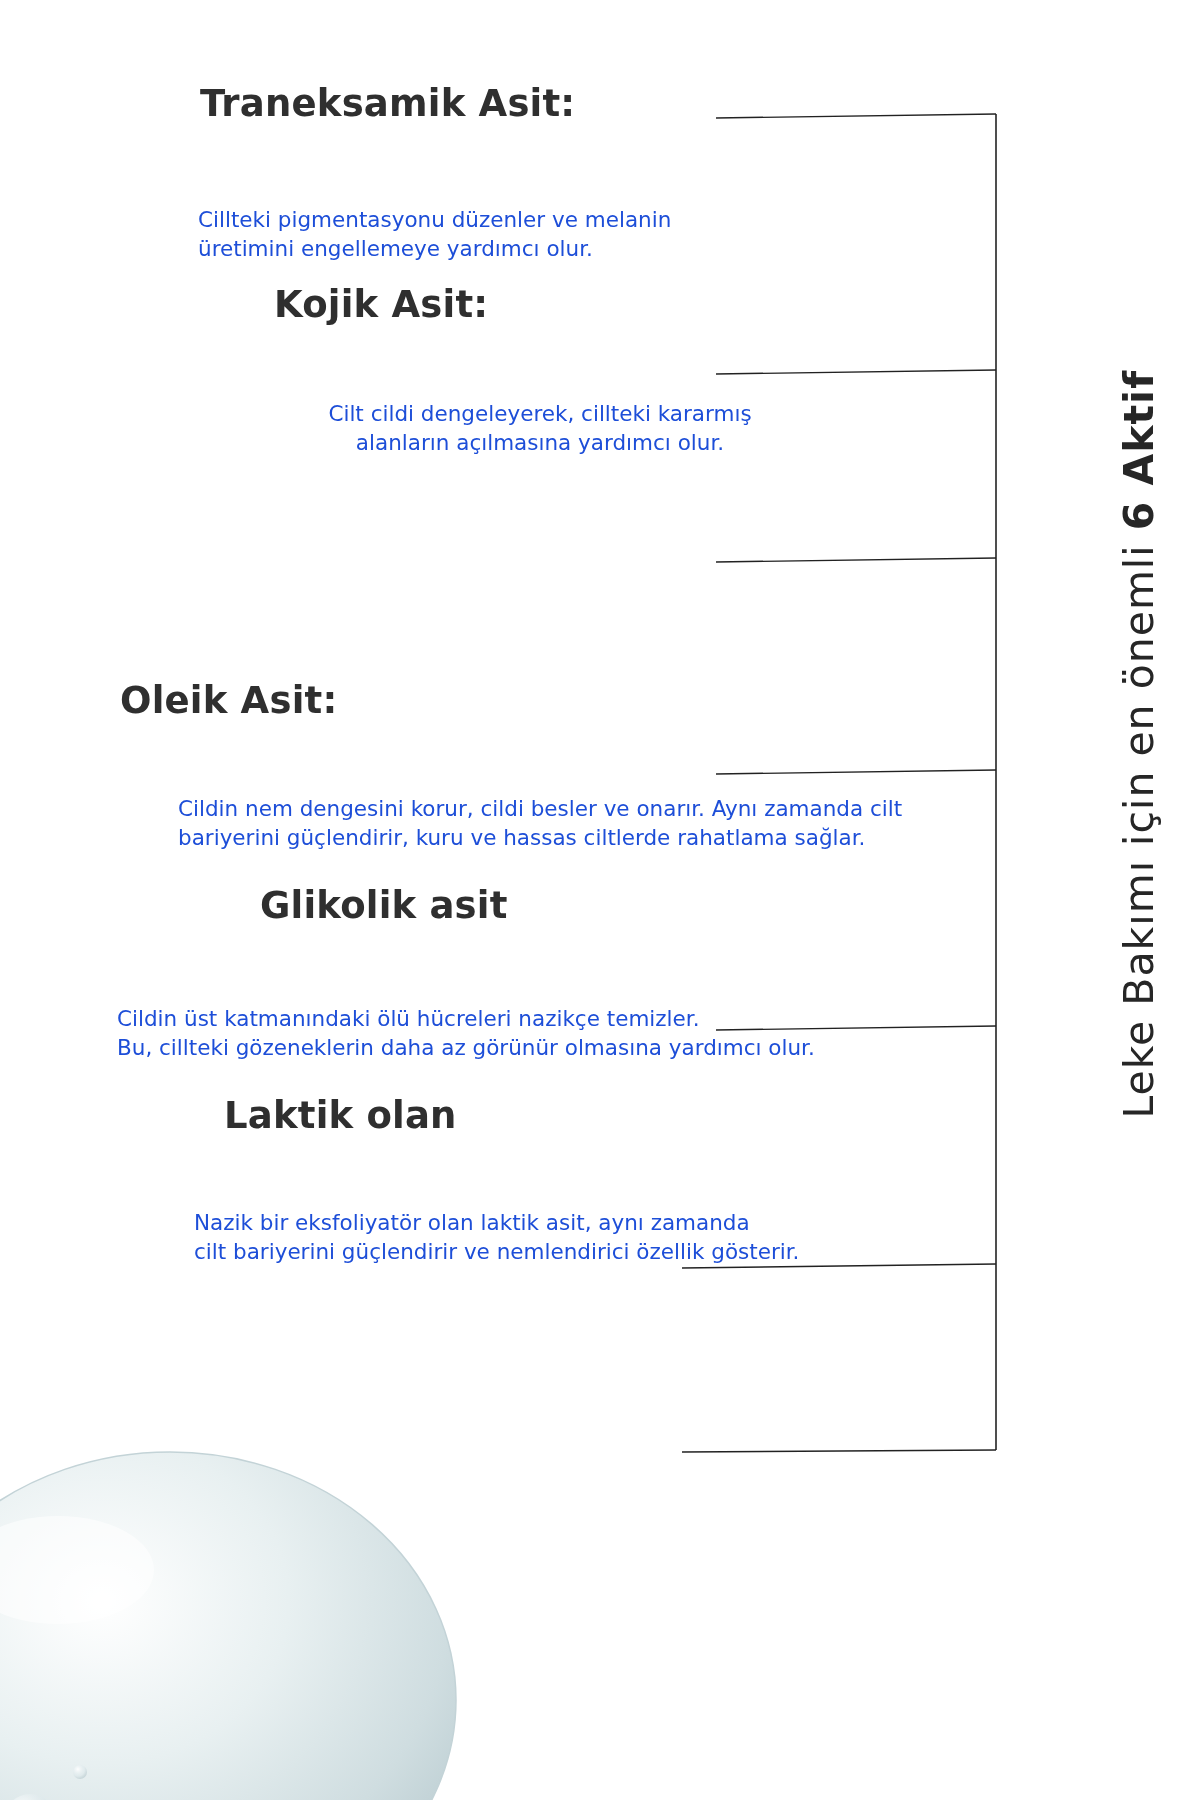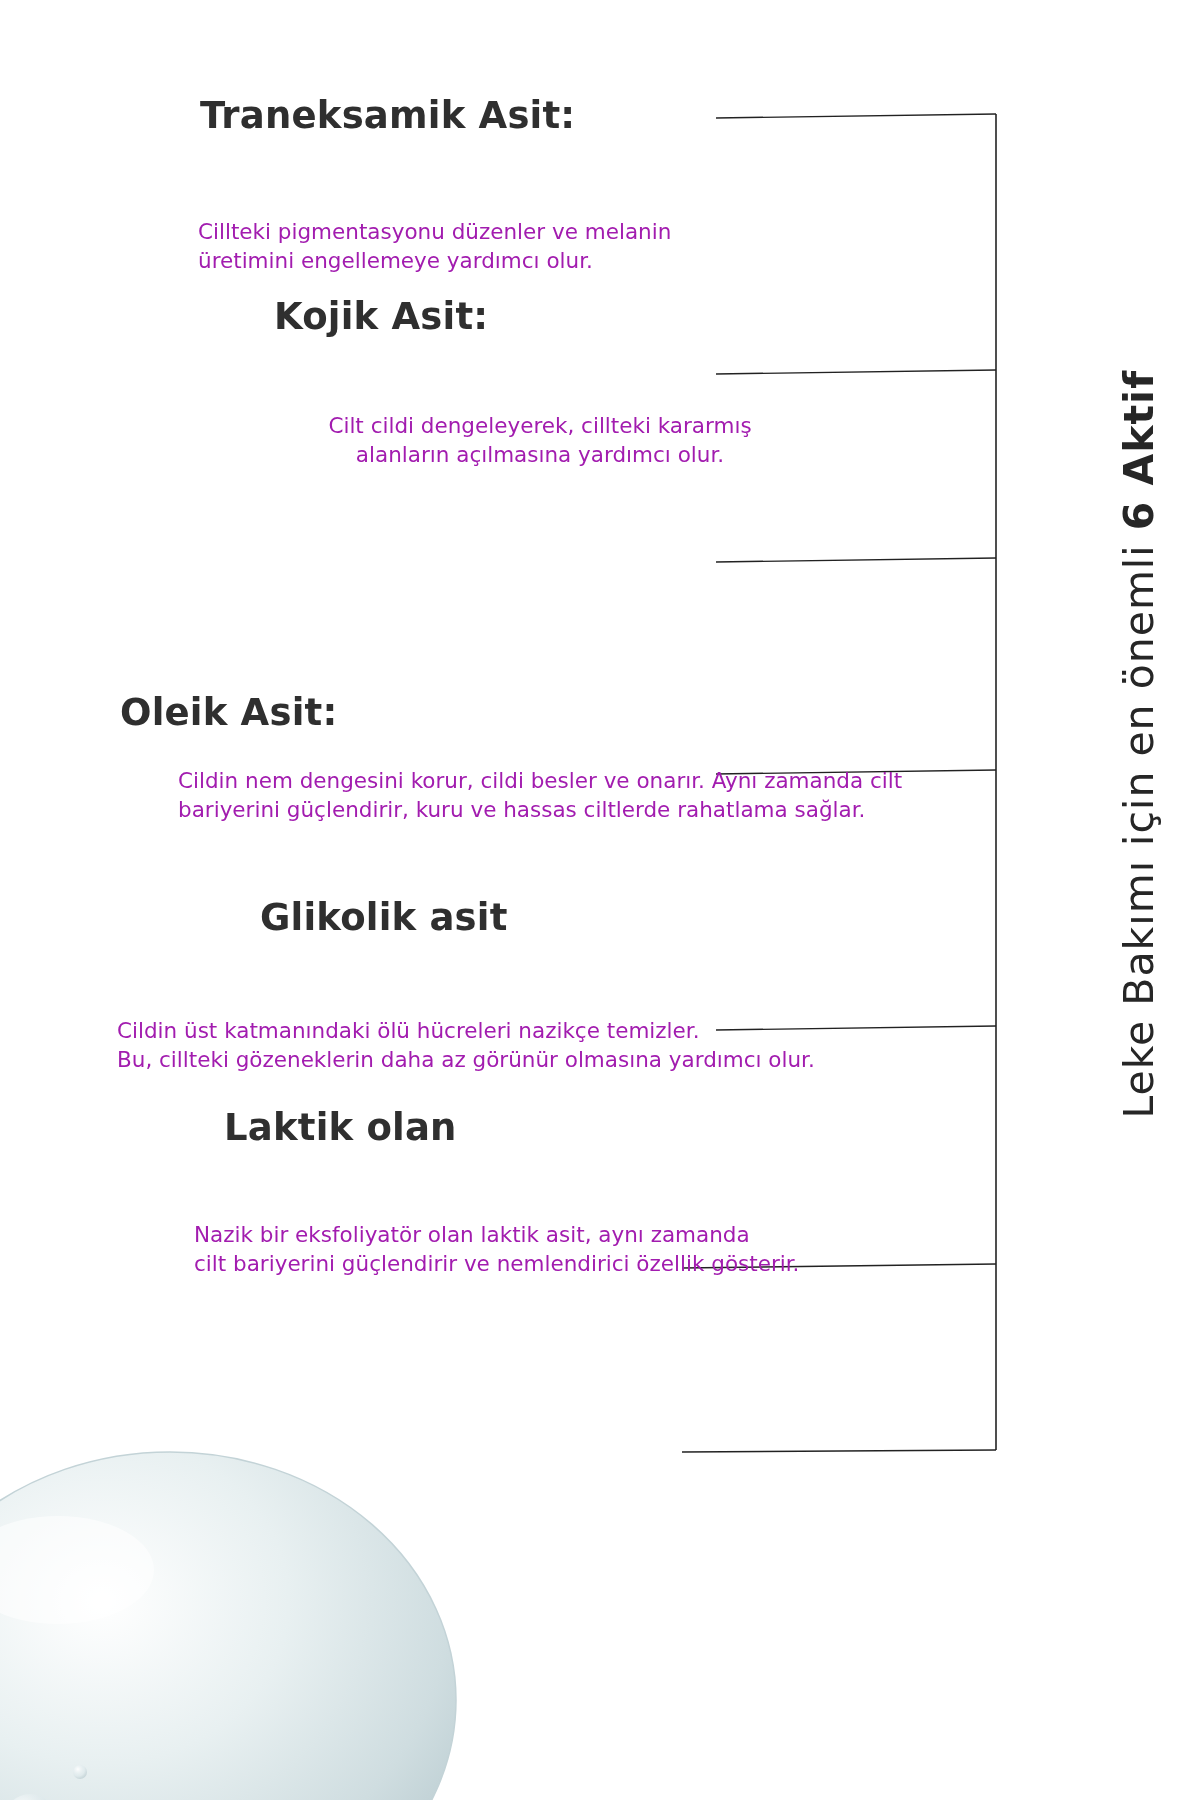--- a/index.html
+++ b/index.html
@@ -49,60 +49,60 @@
     top: 0;
     width: 1200px;
     height: 1800px;
     pointer-events: none;
   }
 
   
   .content {
     position: absolute;
     left: 0;
-    top: 12px;
+    top: 0;
     width: 1000px;
     height: 1305px;
   }
 
   .block {
     position: absolute;
     width: 100%;
   }
   .block h2 {
     margin: 0;
     font-weight: 800;
     font-size: 37px;
     color: #2f2f2f;
     letter-spacing: 0.2px;
   }
   .block p {
     margin: 0;
     font-size: 21.5px;
     line-height: 1.35;
-    color: #a21caf;
+    color: #1d4ed8;
     white-space: pre-line;
   }
 
   
   #b1 { top: 82px; }
   #b1 h2 { margin-left: 200px; }
   #b1 p  { margin-top: 80px; margin-left: 198px; }
 
   #b2 { top: 283px; padding-left: 34px; }
   #b2 h2 { margin-left: 240px; }
   #b2 p  { margin-top: 73px; margin-left: 246px; text-align: center; width: 520px;}
 
   #b3 { top: 483px; }
   #b3 h2 { margin-left: 224px; }
   #b3 p  { margin-top: 75px; margin-left: 150px; }
 
   #b4 { top: 679px; }
   #b4 h2 { margin-left: 120px; }
-  #b4 p  { margin-top: 32px; margin-left: 178px; }
+  #b4 p  { margin-top: 72px; margin-left: 178px; }
 
   #b5 { top: 884px; padding-left: 36px; }
   #b5 h2 { margin-left: 224px; }
   #b5 p  { margin-top: 77px; margin-left: 81px; }
 
   #b6 { top: 1094px; }
   #b6 h2 { margin-left: 224px; }
   #b6 p  { margin-top: 71px; margin-left: 194px; }
 
   

